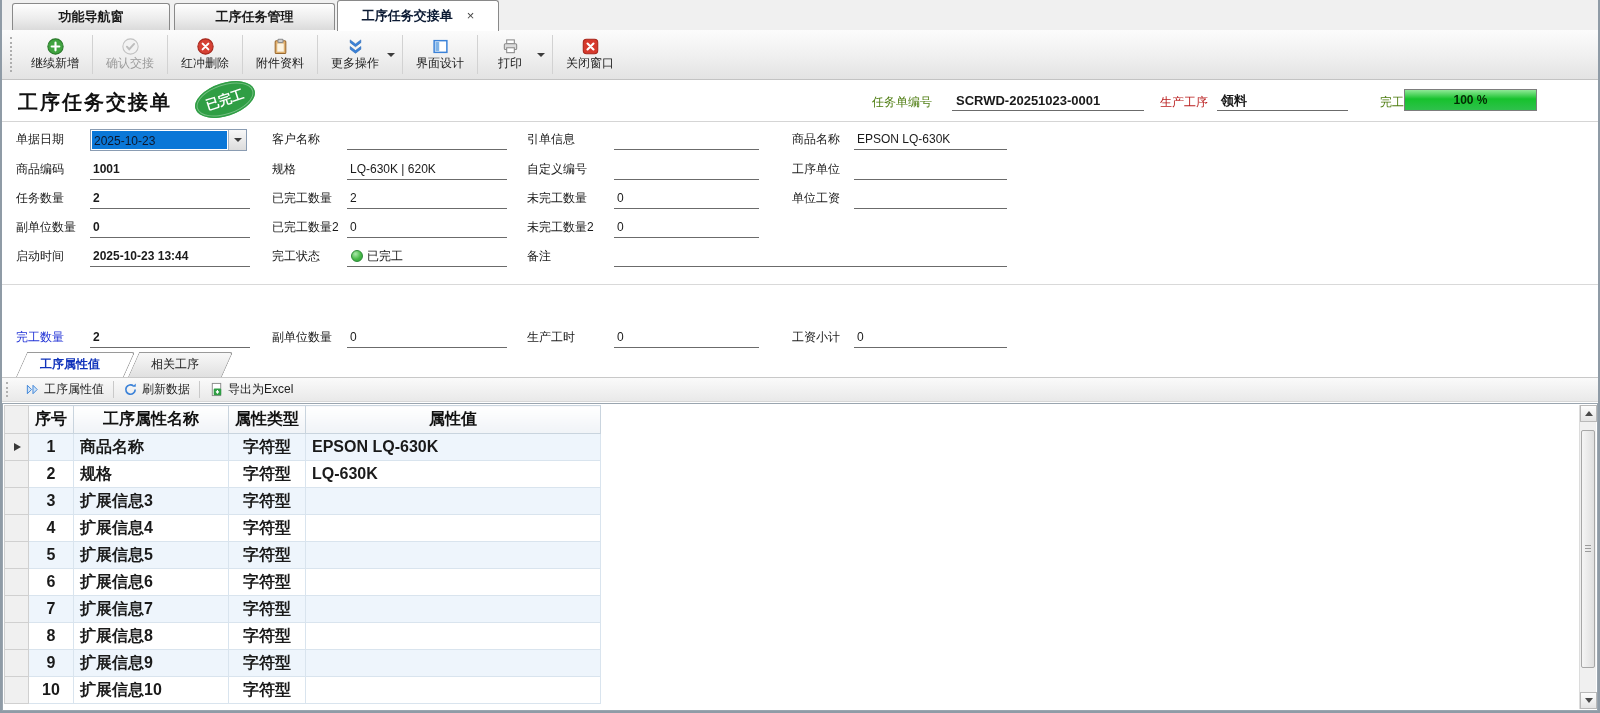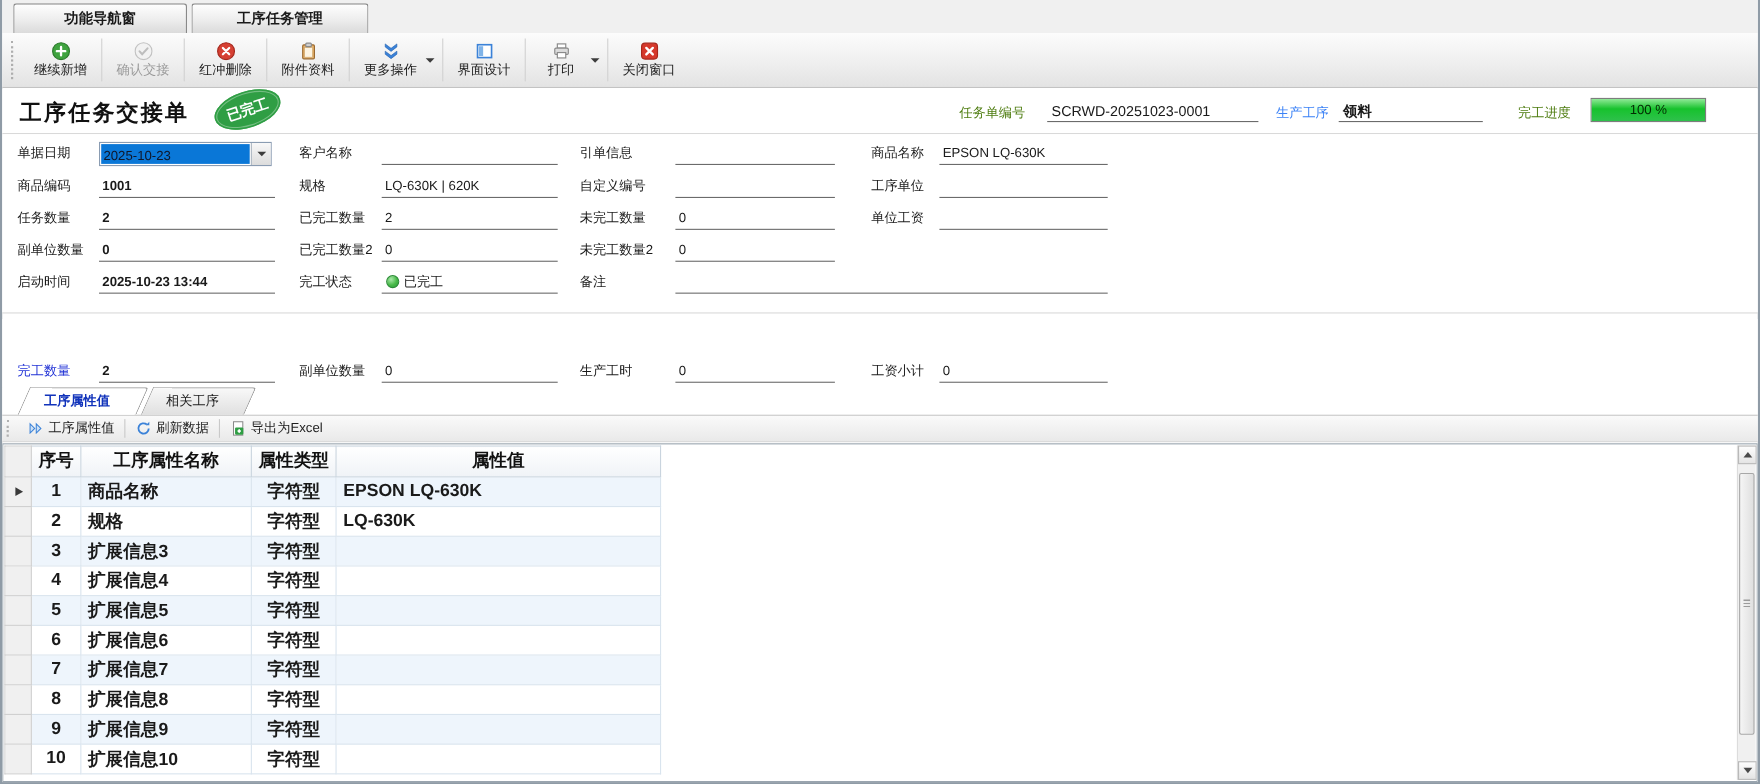--- a/index.html
+++ b/index.html
@@ -25,23 +25,23 @@
   .caret { width:0; height:0; border-left:4px solid transparent; border-right:4px solid transparent; border-top:4px solid #3c3c3c; }
   .drop-caret { align-self:center; margin:0 6px 0 -4px; }
 
   
   .dochead { position:absolute; top:81px; left:0; right:0; height:41px; background:#fff; border-bottom:1px solid #d5d5d5; }
   .doc-title { position:absolute; left:16px; top:8px; font-size:20px; font-weight:bold; letter-spacing:2px; color:#111; }
   .stamp { position:absolute; left:192px; top:2px; width:62px; height:33px; background:#2f9e44; border-radius:50%;
            color:#fff; font-weight:bold; font-size:13px; display:flex; align-items:center; justify-content:center;
            transform:rotate(-18deg); box-shadow:inset 0 0 0 1.5px #2f9e44, inset 0 0 0 2.5px #ffffff55; }
   .hlabel { position:absolute; top:13px; font-size:12px; color:#4d7c0f; }
-  .hvalue { position:absolute; top:9px; height:21px; line-height:21px; border-bottom:1px solid #6b6b6b; font-size:13px; padding-left:4px; }
-  .hlink { color:#3b82f6;text-align:right; }
-  .progress { position:absolute; left:1444px; top:8px; width:105px; height:22px; border:1px solid #7d7d7d; background:#fff; }
+  .hvalue { position:absolute; top:9px; height:21px; line-height:21px; border-bottom:1px solid #6b6b6b; font-size:13px; padding-left:4px;font-weight:bold; }
+  .hlink { color:#b91c1c;text-align:right; }
+  .progress { position:absolute; left:1402px; top:8px; width:133px; height:22px; border:1px solid #7d7d7d; background:#fff;font-weight:bold; }
   .progress-fill { height:100%; background:linear-gradient(#8fe996,#17c22d 45%,#2ec14c); }
   .progress-text { position:absolute; inset:0; text-align:center; line-height:20px; font-size:12px; color:#042b04; }
 
   
   .formarea { position:absolute; top:122px; left:0; right:0; height:162px; background:#fff; }
   .frow { position:absolute; left:0; right:0; height:29px; }
   .flabel { position:absolute; height:21px; line-height:21px; font-size:12px; }
   .ffield { position:absolute; height:21px; line-height:20px; border-bottom:1px solid #6b6b6b; font-size:12px; padding-left:3px; white-space:nowrap; }
   .bluelab { color:#2233d6; }
   .c1  { left:14px;  width:72px; }
@@ -107,20 +107,23 @@
                    background:repeating-linear-gradient(#9b9b9b 0 1px, transparent 1px 3px); }
 </style>
 </head>
 <body>
 
 <div class="window">
 
   <div class="tabbar">
     <div class="tab" style="left:10px;width:158px;"><span>功能导航窗</span></div>
     <div class="tab" style="left:172px;width:161px;"><span>工序任务管理</span></div>
+    <div class="tab active" style="left:335px;width:162px;">
+      <span>工序任务交接单</span><span class="tab-close">×</span>
+    </div>
   </div>
 
   <div class="toolbar">
     <div class="grip"></div>
 
     <div class="tbtn">
       <svg viewBox="0 0 16 16">
           <circle cx="8" cy="8" r="7.2" fill="#3fa33f" stroke="#2c7a2c"></circle>
           <path d="M8 4.4v7.2M4.4 8h7.2" stroke="#fff" stroke-width="2" stroke-linecap="round"></path>
         </svg>

